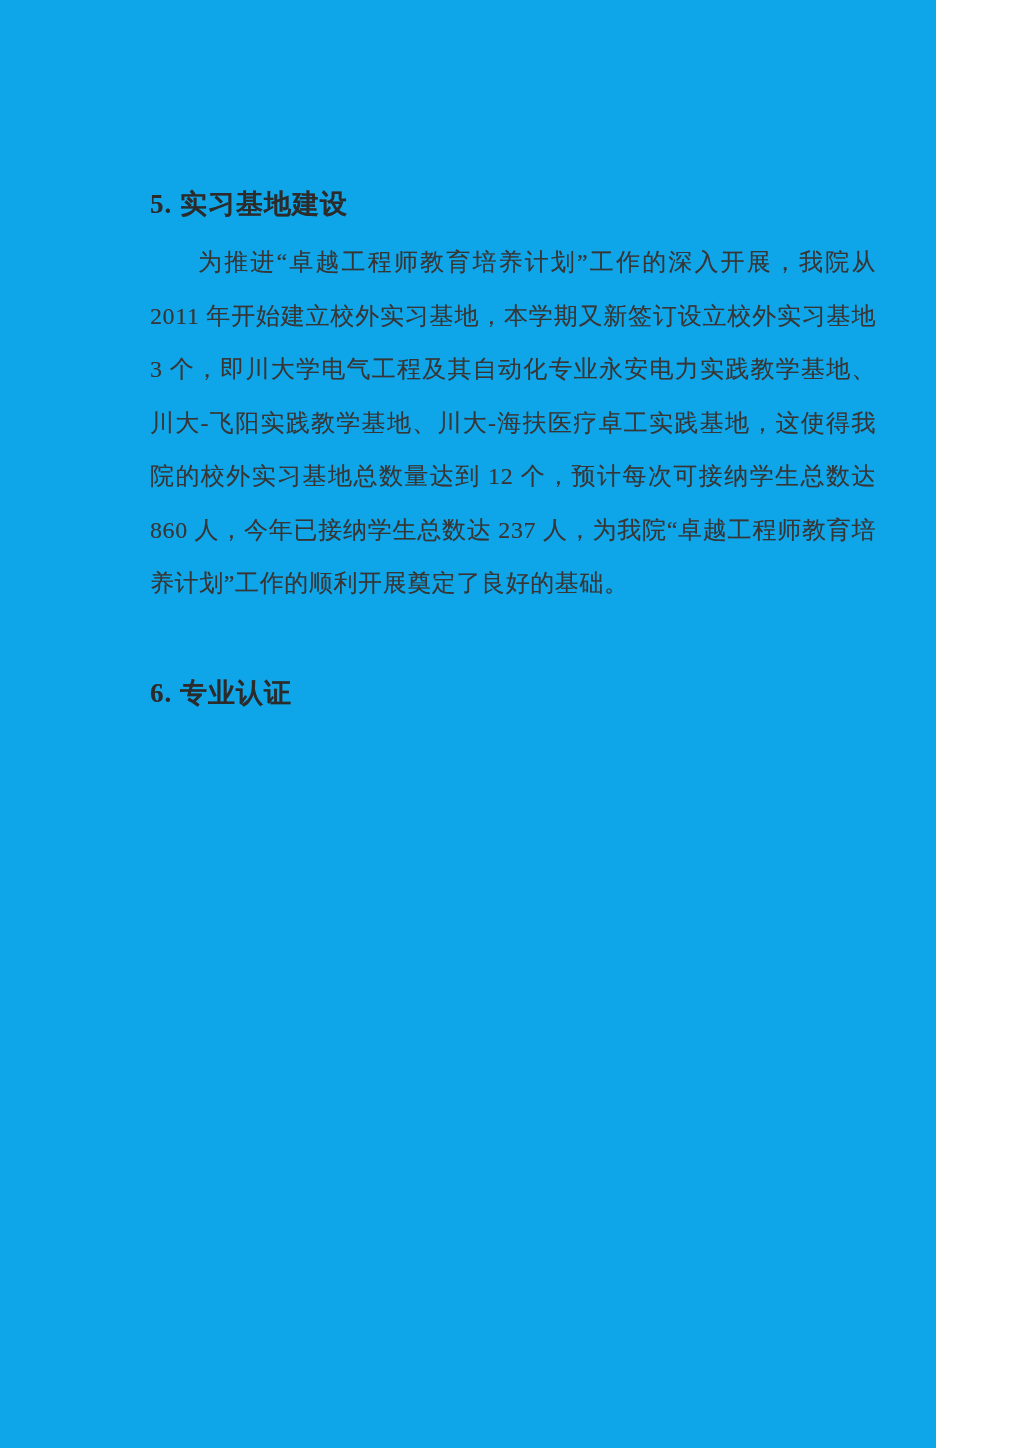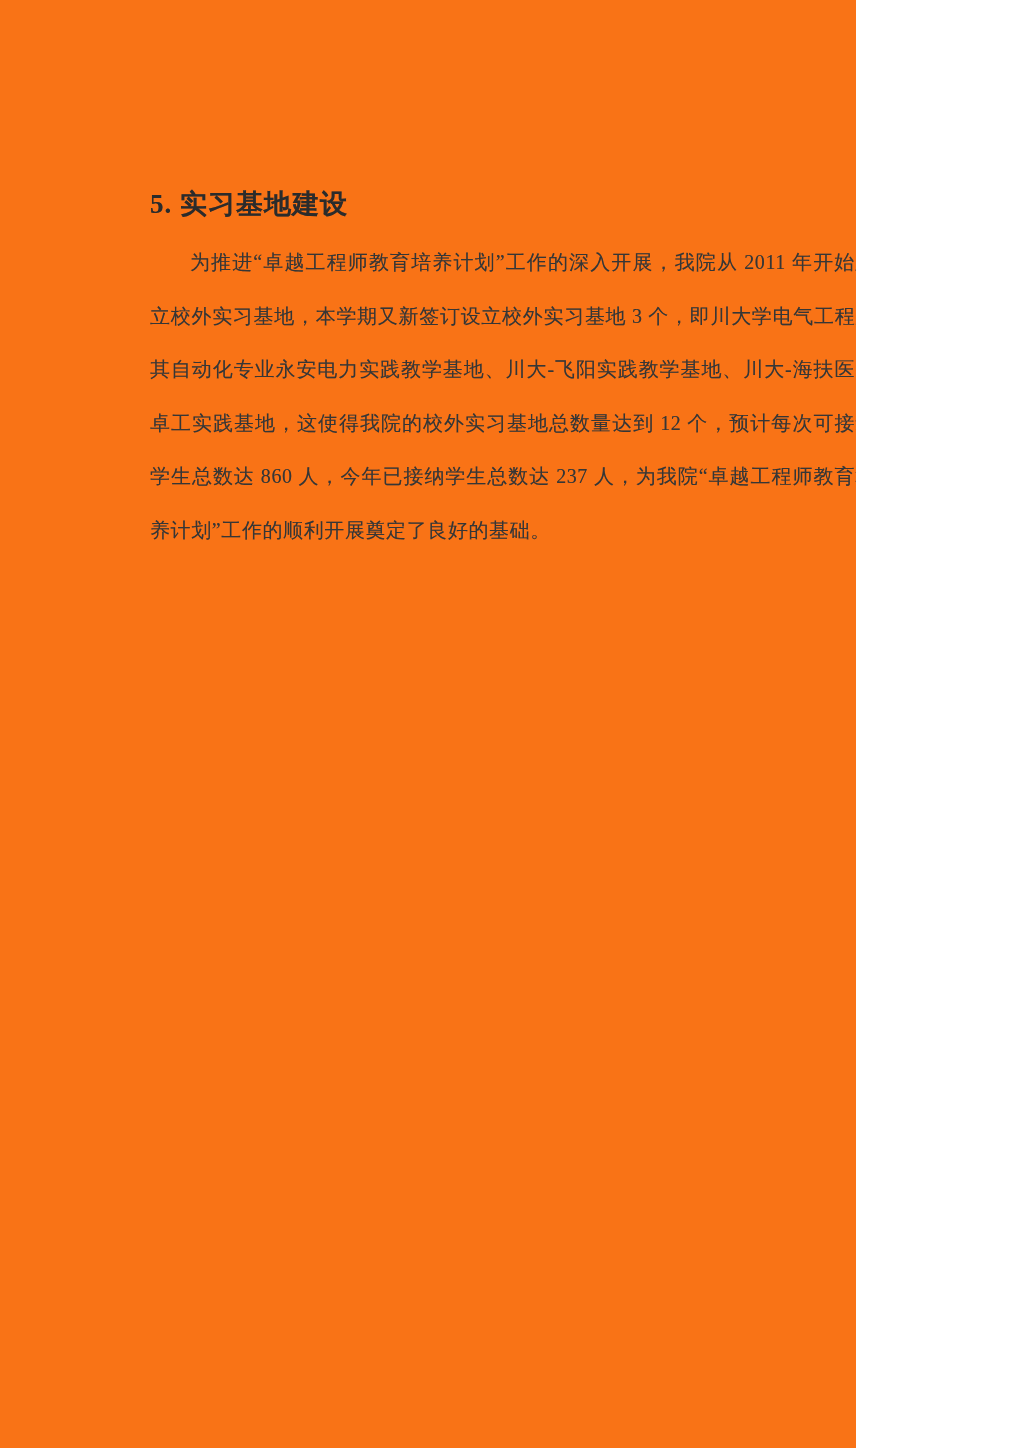--- a/index.html
+++ b/index.html
@@ -2,44 +2,44 @@
 <html><head>
 <meta charset="utf-8">
 <style>
   html, body {
     margin: 0;
     padding: 0;
     background: #ffffff;
   }
   .page {
     position: relative;
-    width: 856px;
+    width: 936px;
     height: 1448px;
-    background: #f97316;
+    background: #0ea5e9;
     overflow: hidden;
     font-family: "Liberation Serif", "DejaVu Serif", serif;
     color: #333333;
   }
   .content {
     position: absolute;
     left: 150px;
     top: 186px;
     width: 726px;
   }
   .section-heading {
     font-size: 27px;
     line-height: 36px;
     font-weight: 700;
     margin: 0 0 14px 0;
     letter-spacing: 1px;
     color: #2b2b2b;
     text-shadow: 0 0 0.5px rgba(60,60,60,0.55);
   }
   .section-paragraph {
-    font-size: 20px;
+    font-size: 24px;
     line-height: 53.5px;
     margin: 0;
     text-align: justify;
     text-justify: inter-ideograph;
     text-indent: 2em;
     letter-spacing: 0.6px;
     color: #363636;
     text-shadow: 0 0 0.5px rgba(70,70,70,0.5);
   }
   .section + .section {
@@ -51,16 +51,17 @@
 
 <div class="page">
   <div class="content">
 
     <div class="section">
       <h2 class="section-heading">5. 实习基地建设</h2>
       <p class="section-paragraph">为推进“卓越工程师教育培养计划”工作的深入开展，我院从 2011 年开始建立校外实习基地，本学期又新签订设立校外实习基地 3 个，即川大学电气工程及其自动化专业永安电力实践教学基地、川大-飞阳实践教学基地、川大-海扶医疗卓工实践基地，这使得我院的校外实习基地总数量达到 12 个，预计每次可接纳学生总数达 860 人，今年已接纳学生总数达 237 人，为我院“卓越工程师教育培养计划”工作的顺利开展奠定了良好的基础。</p>
     </div>
 
     <div class="section">
+      <h2 class="section-heading">6. 专业认证</h2>
     </div>
 
   </div>
 </div>
 
 </body></html>

